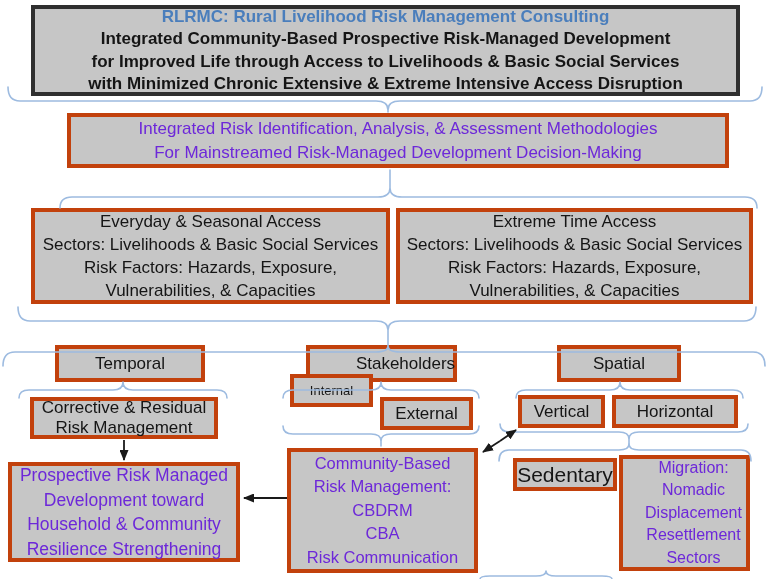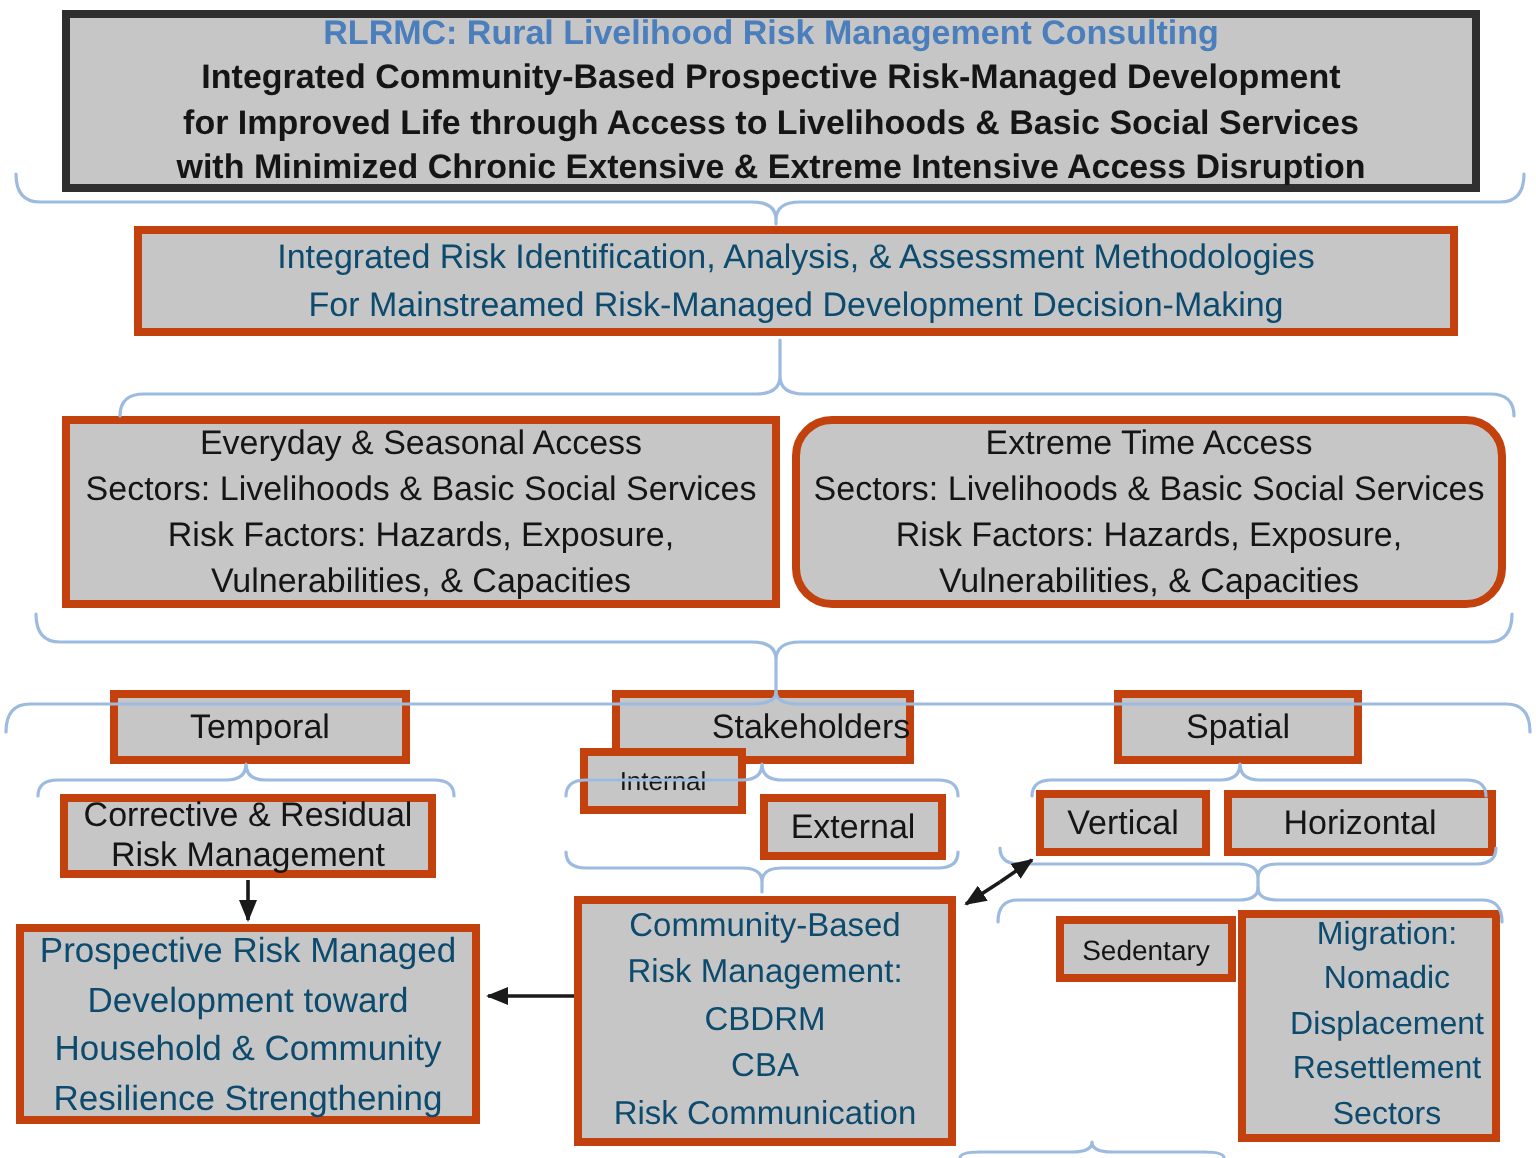--- a/index.html
+++ b/index.html
@@ -2,42 +2,42 @@
 <html><head>
 <meta charset="utf-8">
 <style>
   html,body{margin:0;padding:0;background:#ffffff;}
   .stage{position:relative;width:768px;height:579px;background:#ffffff;overflow:hidden;
          font-family:"Liberation Sans","DejaVu Sans",sans-serif;}
   .box{position:absolute;box-sizing:border-box;background:#c6c6c6;border:4px solid #c2410c;
        display:flex;flex-direction:column;justify-content:center;align-items:center;
        text-align:center;color:#151515;}
   .ln{display:block;white-space:nowrap;}
-  .red{color:#0c4a6e;}
+  .red{color:#6d28d9;}
   .blue{color:#4a7ebc;}
   .overlay{position:absolute;left:0;top:0;pointer-events:none;}
   .brace{fill:none;stroke:#9dbbe0;stroke-width:1.6;stroke-linecap:round;}
   .arrow{stroke:#1a1a1a;stroke-width:1.8;}
 
   
   #box-top{left:31px;top:5px;width:709px;height:91px;font-size:17px;font-weight:bold;line-height:22.5px;border-color:#2f2f2f;}
   #box-method{left:67px;top:113px;width:662px;height:55px;font-size:17px;line-height:24px;}
   #box-everyday{left:31px;top:208px;width:359px;height:96px;font-size:17px;line-height:23px;}
-  #box-extreme{left:396px;top:208px;width:357px;height:96px;font-size:17px;line-height:23px;border-radius:20px;}
+  #box-extreme{left:396px;top:208px;width:357px;height:96px;font-size:17px;line-height:23px;}
   #box-temporal{left:55px;top:345px;width:150px;height:37px;font-size:17px;justify-content:center;}
   #box-stakeholders{left:306px;top:345px;width:151px;height:37px;font-size:17px;padding-left:48px;}
   #box-spatial{left:557px;top:345px;width:124px;height:37px;font-size:17px;}
   #box-corrective{left:30px;top:397px;width:188px;height:42px;font-size:17px;line-height:20.5px;}
   #box-internal{left:290px;top:374px;width:83px;height:33px;font-size:13px;}
   #box-external{left:380px;top:397px;width:93px;height:33px;font-size:17px;}
   #box-vertical{left:518px;top:395px;width:87px;height:33px;font-size:17px;}
-  #box-horizontal{left:612px;top:395px;width:136px;height:33px;font-size:17px;}
+  #box-horizontal{left:612px;top:395px;width:126px;height:33px;font-size:17px;}
   #box-prospective{left:8px;top:462px;width:232px;height:100px;font-size:17.5px;line-height:24.5px;}
   #box-community{left:287px;top:448px;width:191px;height:125px;font-size:16.5px;line-height:23.5px;}
-  #box-sedentary{left:528px;top:458px;width:90px;height:33px;font-size:14px;}
+  #box-sedentary{left:513px;top:458px;width:104px;height:33px;font-size:21px;}
   #box-migration{left:619px;top:455px;width:131px;height:116px;font-size:16px;line-height:22.5px;padding-left:18px;}
 </style>
 </head>
 <body>
 
 <div class="stage">
 
   <div class="box" id="box-top">
     <span class="ln blue">RLRMC: Rural Livelihood Risk Management Consulting</span>
     <span class="ln">Integrated Community-Based Prospective Risk-Managed Development</span>

